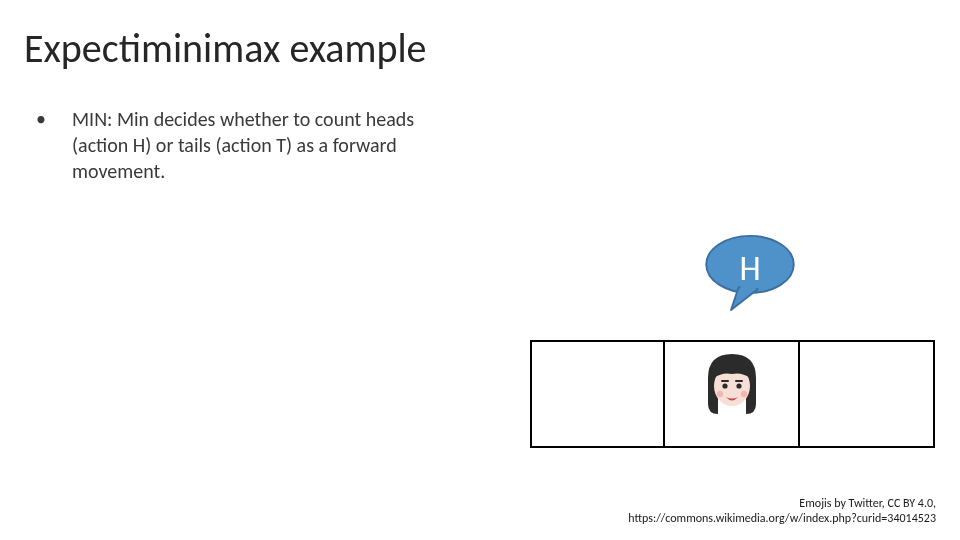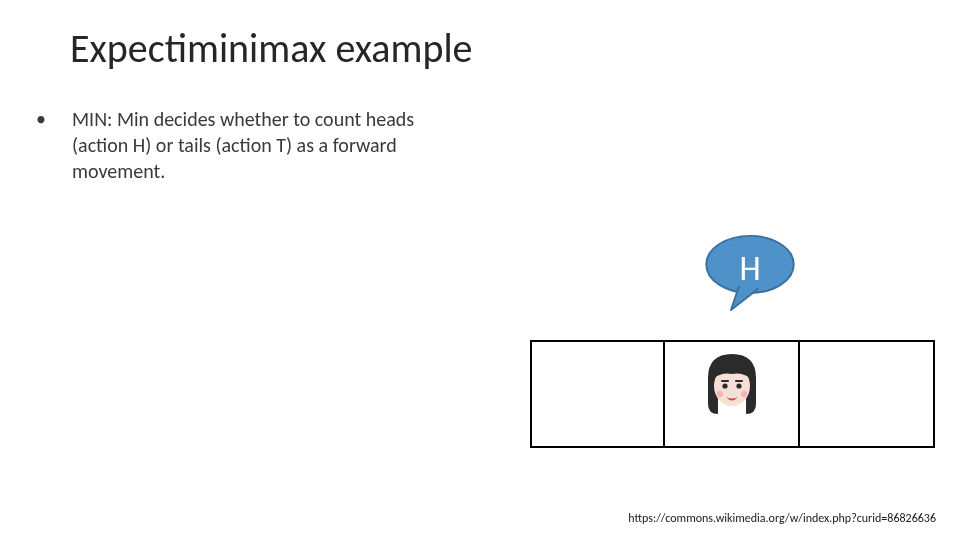--- a/index.html
+++ b/index.html
@@ -13,21 +13,20 @@
     position: relative;
     overflow: hidden;
   }
   .title {
     position: absolute;
     left: 24px;
     top: 24px;
     font-size: 40px;
     font-weight: 400;
     color: #262626;
-    margin-left: 46px;
   }
   .bullet-row {
     position: absolute;
     left: 36px;
     top: 106px;
     width: 420px;
     font-size: 20px;
     line-height: 1.3;
     color: #3a3a3a;
   }
@@ -137,14 +136,15 @@
         <circle cx="48" cy="46" r="3.2" fill="#f4b6b2"></circle>
 
         <path d="M30 49 Q36 56 42 49 Q36 52 30 49 Z" fill="#c24a55"></path>
       </svg>
     </div>
   </div>
   <div class="cell"></div>
 </div>
 
 <div class="attrib">
-  <div>https://commons.wikimedia.org/w/index.php?curid=86826636</div>
+  <div>Emojis by Twitter, CC BY 4.0,</div>
+  <div>https://commons.wikimedia.org/w/index.php?curid=34014523</div>
 </div>
 
 </body></html>

